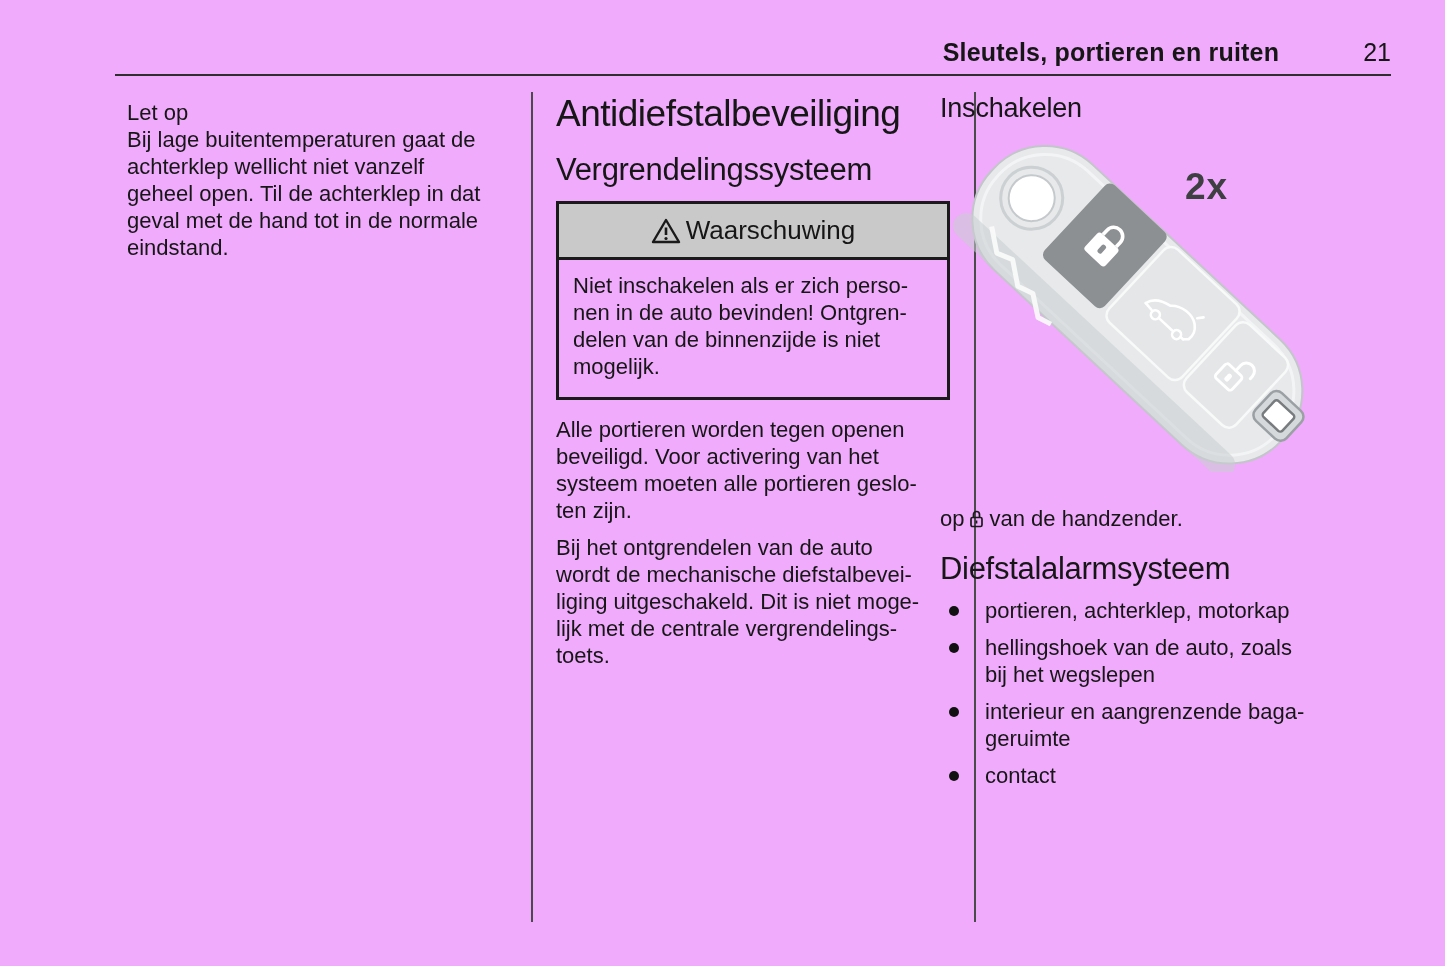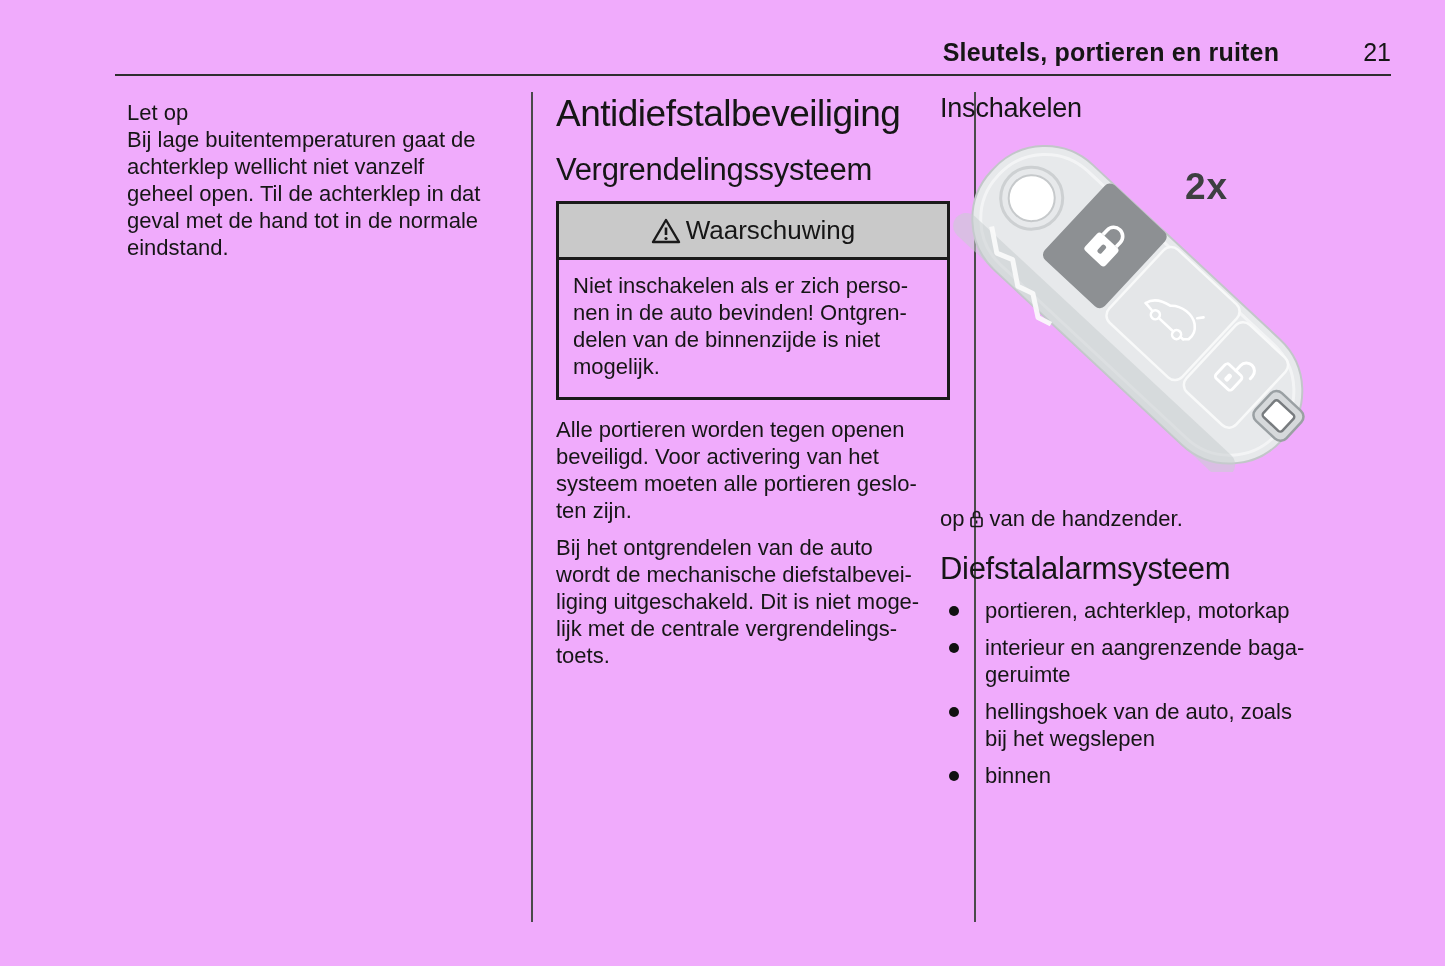--- a/index.html
+++ b/index.html
@@ -166,21 +166,21 @@
     <p class="body-text"><br><span>op</span><svg class="inline-lock" width="15" height="20" viewBox="0 0 15 20">
           <path d="M4.5 8.5 V5.5 a3 3 0 0 1 6 0 V8.5" fill="none" stroke="#1a1a1a" stroke-width="1.7"></path>
           <rect x="2" y="8.5" width="11" height="9" rx="1.5" fill="none" stroke="#1a1a1a" stroke-width="1.7"></rect>
           <line x1="7.5" y1="11.5" x2="7.5" y2="14.5" stroke="#1a1a1a" stroke-width="1.7"></line>
         </svg><span>van de handzender.</span></p>
 
     <h2 class="h2" style="margin:18px 0 10px 0;">Diefstalalarmsysteem</h2>
 
     <ul class="watch-list">
       <li><span class="bullet-dot"></span><span>portieren, achterklep, motorkap</span></li>
+      <li><span class="bullet-dot"></span><span>hellingshoek van de auto, zoals
+bij het wegslepen</span></li>
       <li><span class="bullet-dot"></span><span>interieur en aangrenzende baga-
 geruimte</span></li>
-      <li><span class="bullet-dot"></span><span>hellingshoek van de auto, zoals
-bij het wegslepen</span></li>
-      <li><span class="bullet-dot"></span><span>binnen</span></li>
+      <li><span class="bullet-dot"></span><span>contact</span></li>
     </ul>
   </div>
 
 </div>
 
 </body></html>

